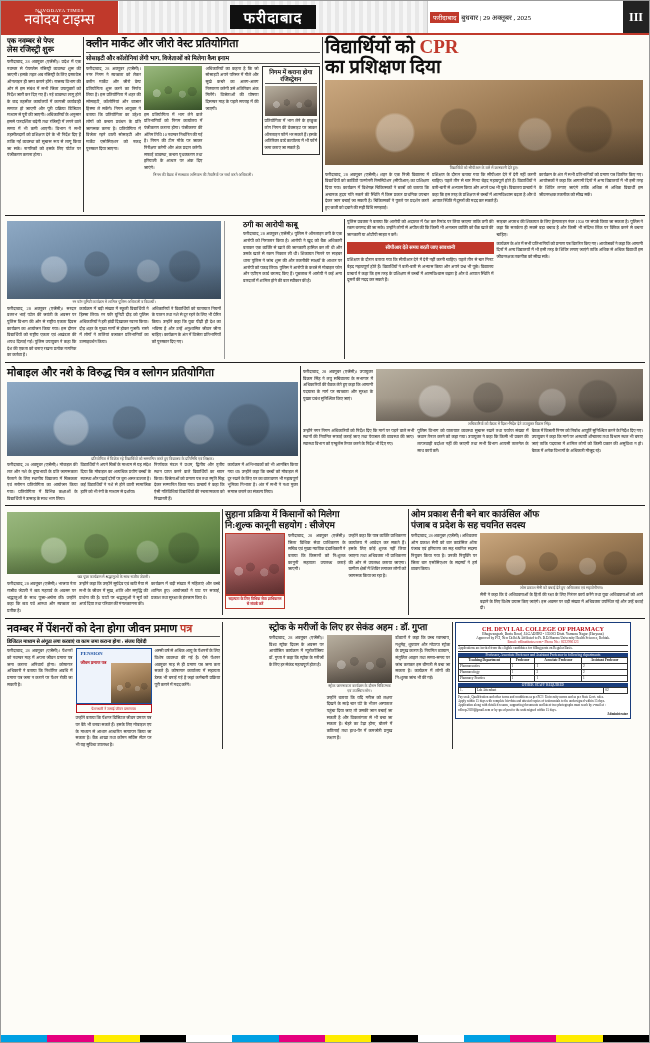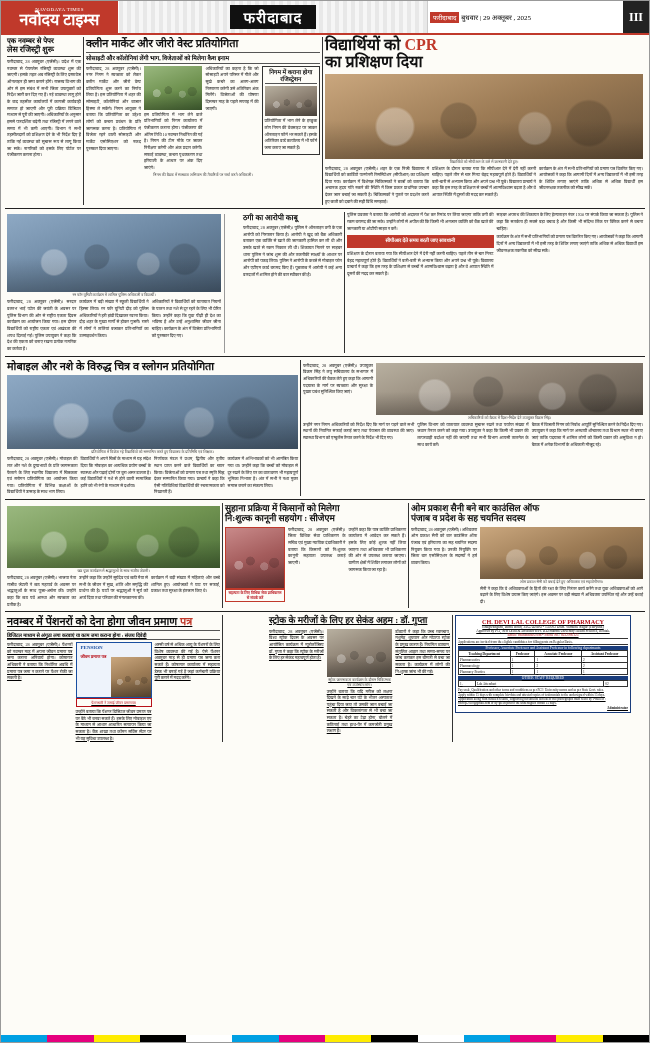--- a/index.html
+++ b/index.html
@@ -25,21 +25,21 @@
   .mh-logo {
     width: 118px;
     background: #c0392b;
     color: #fff;
     display: flex; flex-direction: column;
     align-items: center; justify-content: center;
     line-height: 1;
     border-right: 1px solid #fff;
   }
   .mh-logo .small { font-size: 5px; letter-spacing: .4px; }
-  .mh-logo .big { font-size: 16px; font-weight: bold; }
+  .mh-logo .big { font-size: 14px; font-weight: normal; }
   .mh-strip {
     flex: 1;
     background: repeating-linear-gradient(90deg,#e8e8e8 0 4px,#f6f6f6 4px 8px);
     display: flex; align-items: center; justify-content: center;
     position: relative;
   }
   .mh-city {
     background: #111; color: #fff;
     font-size: 15px; font-weight: bold;
     padding: 2px 14px; letter-spacing: 1px;
@@ -80,21 +80,21 @@
   }
   .cap { font-size: 3.8px; color:#333; padding: 1px 0; text-align:center; line-height:1.3;}
   .divider-h { border-top: 1.6px solid #222; margin: 3px 0; }
   .kicker-box {
     border: 1px solid #333; padding: 2px;
   }
   .redhead { color:#c0392b; }
   
   .toplead { font-size: 7px; font-weight: bold; line-height:1.2; }
   
-  .h1 { font-size: 16px; }
+  .h1 { font-size: 19px; }
   .h2 { font-size: 13px; }
   .h3 { font-size: 11px; }
   .h4 { font-size: 9px; }
   .h5 { font-size: 7.5px; }
   .subh { font-size: 6px; font-weight: bold; }
   
   .ad {
     border: 1px solid #1a3d7c; font-size:4px; color:#111;
     background:#fff; padding:2px;
   }
@@ -324,21 +324,21 @@
           <div class="photo warm" style="height:52px;"></div>
           <div class="cap">ओम प्रकाश सैनी को बधाई देते हुए अधिवक्ता एवं सहयोगीगण।</div>
           <div class="body-text">सैनी ने कहा कि वे अधिवक्ताओं के हितों की रक्षा के लिए निरंतर कार्य करेंगे तथा युवा अधिवक्ताओं को आगे बढ़ाने के लिए विशेष प्रयास किए जाएंगे। इस अवसर पर बड़ी संख्या में अधिवक्ता उपस्थित रहे और उन्हें बधाई दी।</div>
         </div>
       </div>
     </div>
   </div>
 
   <div class="divider-h" style="margin:3px 4px;"></div>
 
-  <div style="display:flex;padding:0 16px 10px 4px;text-decoration:underline;">
+  <div style="display:flex;padding:0 16px 10px 4px;">
     <div style="width:218px;border-right:1px solid #333;" class="col">
       <div class="hl h3">
         <span>नवम्बर में पेंशनरों को देना होगा जीवन प्रमाण</span>
         <span class="redhead">पत्र</span>
       </div>
       <div style="border-top:1px solid #555;border-bottom:1px solid #555;margin:2px 0;padding:1px 0;">
         <div class="subh" style="font-size:5px;">डिजिटल माध्यम से अंगूठा लगा करवाएं या काम जमा कराना होगा : संजय दिवेदी</div>
       </div>
       <div style="display:flex;gap:3px;">
         <div style="flex:1">

